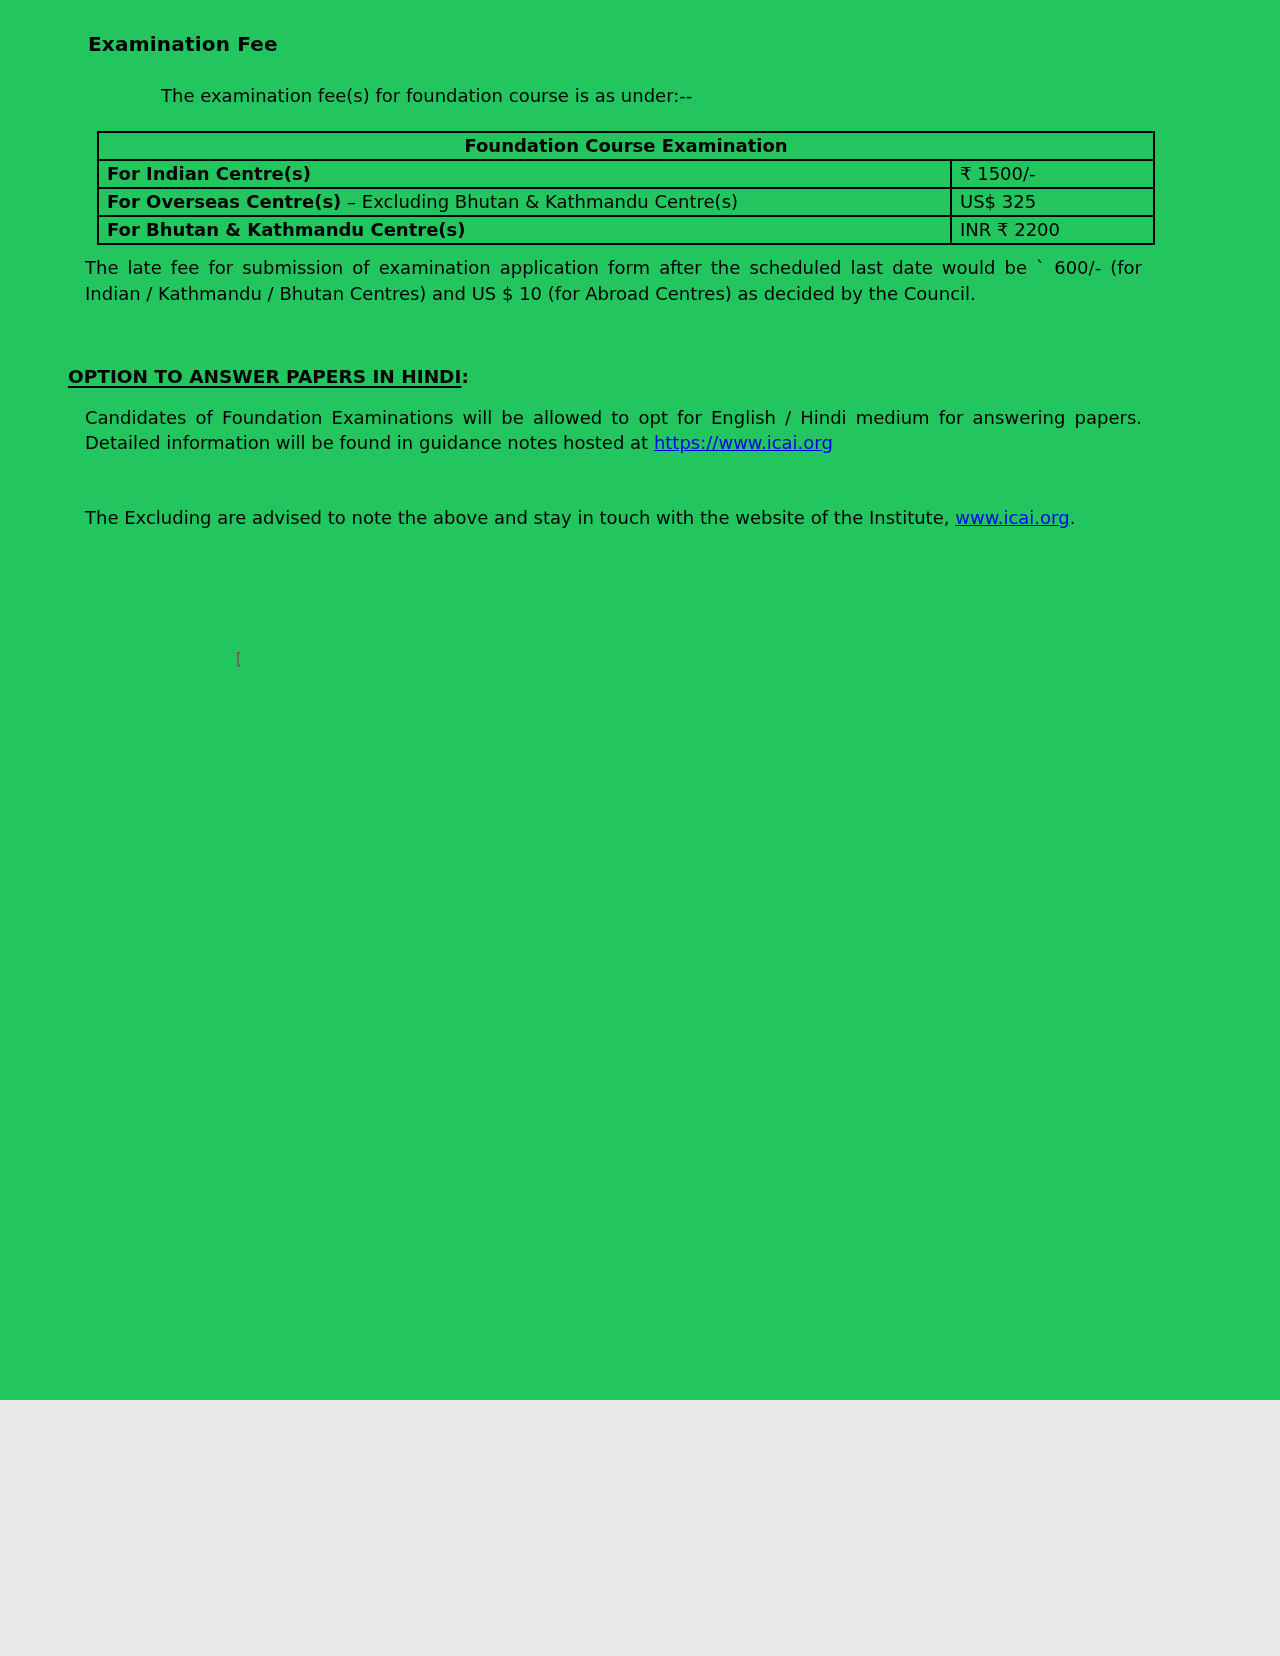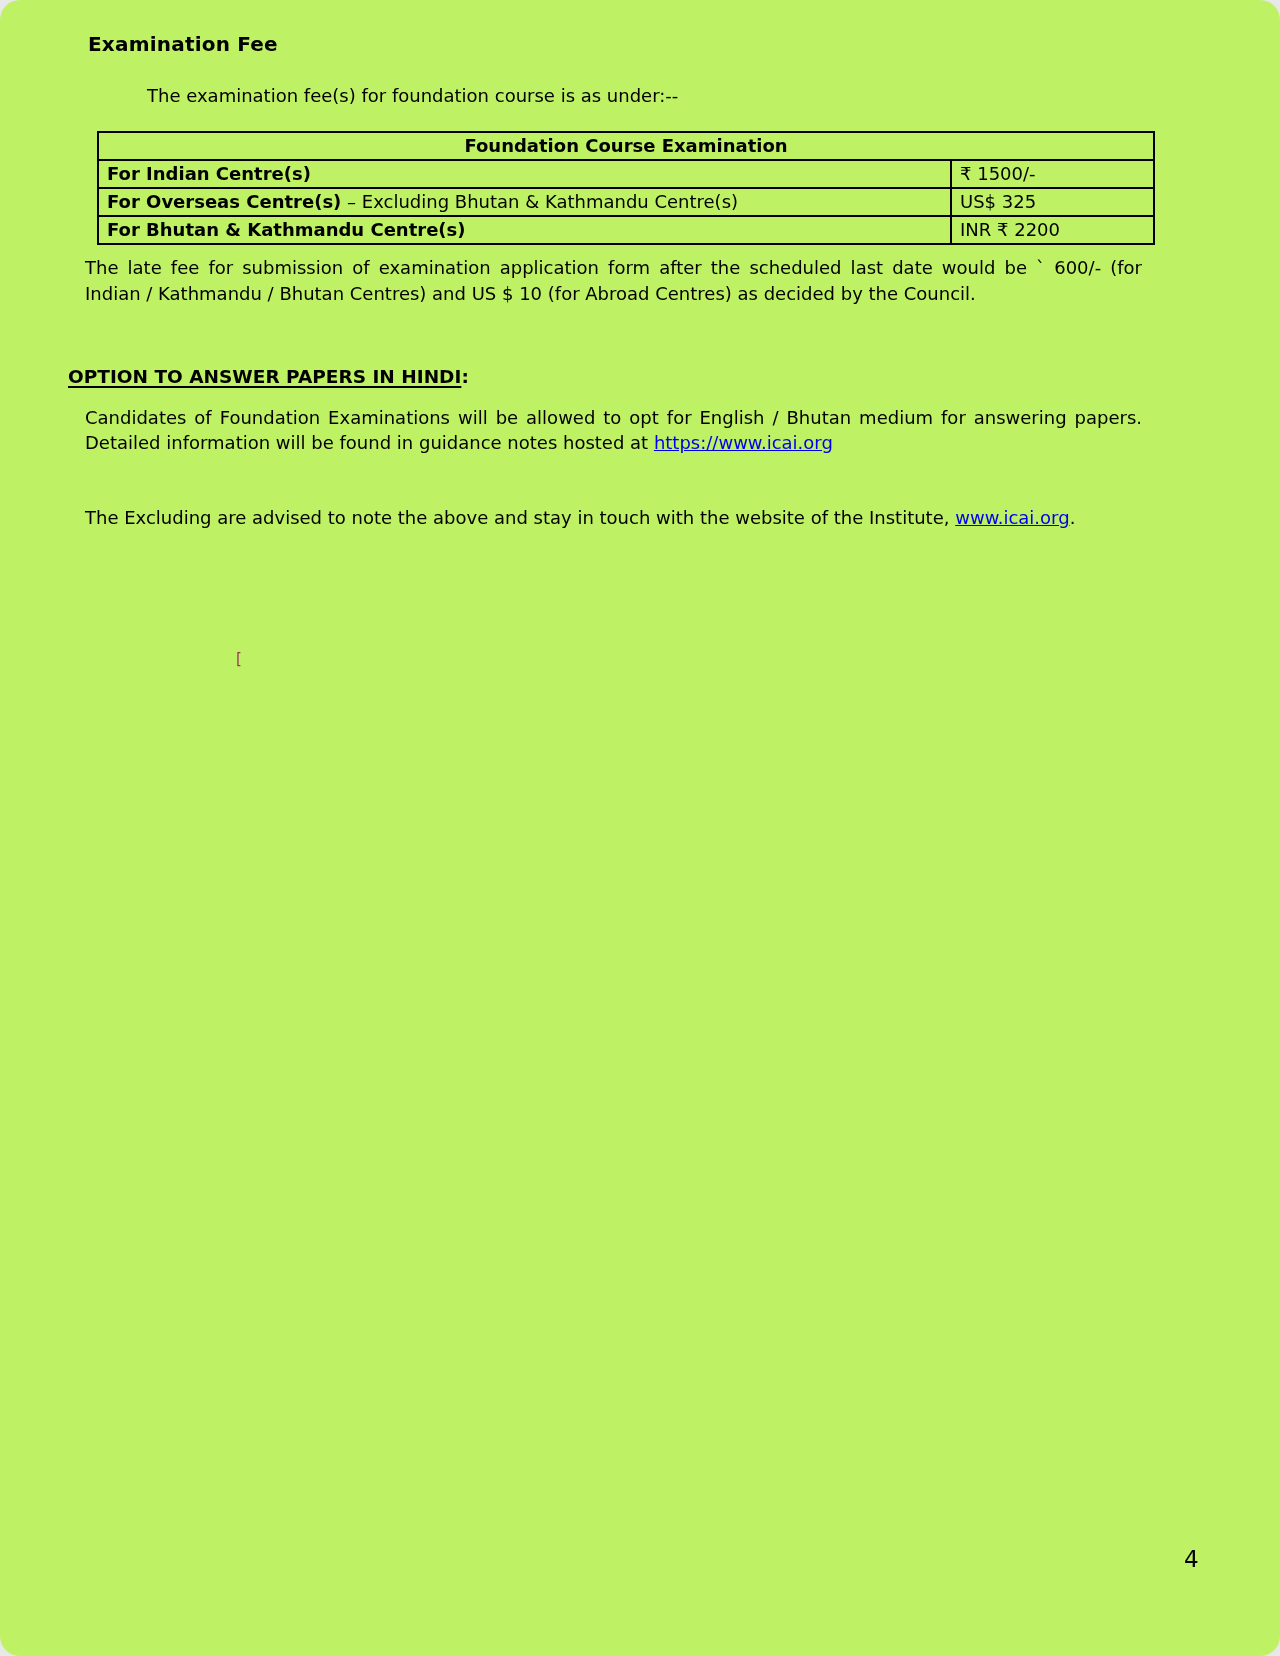--- a/index.html
+++ b/index.html
@@ -1,37 +1,36 @@
 <!DOCTYPE html>
 <html><head>
 <meta charset="utf-8">
 <style>
   * { margin: 0; padding: 0; box-sizing: border-box; }
   html, body { background: #e8e8e8; }
   .page {
     position: relative;
     width: 1280px;
-    height: 1656px;
+    height: 1400px;
     margin: 0 auto;
-    background: #bef264;
+    background: #22c55e;
     font-family: "DejaVu Sans", "Liberation Sans", sans-serif;
     color: #000000;
     overflow: hidden;
-    border-radius: 20px;
   }
   .doc-title {
     position: absolute;
     left: 88px; top: 32px;
     font-size: 20px;
     font-weight: bold;
     letter-spacing: 0.2px;
   }
   .intro-line {
     position: absolute;
-    left: 147px; top: 85px;
+    left: 161px; top: 85px;
     font-size: 18px;
   }
   table.fee-table {
     position: absolute;
     left: 97px; top: 131px;
     width: 1056px;
     border-collapse: collapse;
     table-layout: fixed;
     font-size: 18px;
   }
@@ -131,21 +130,21 @@
         <td class="fee-label"><span>For Bhutan &amp; Kathmandu Centre(s)</span><span class="label-suffix"></span></td>
         <td class="fee-value">INR ₹ 2200</td>
       </tr>
     </tbody>
   </table>
 
   <div class="para late-fee-para">The late fee for submission of examination application form after the scheduled last date would be ` 600/- (for Indian / Kathmandu / Bhutan Centres) and US $ 10 (for Abroad Centres) as decided by the Council.</div>
 
   <div class="hindi-heading"><span class="underlined">OPTION TO ANSWER PAPERS IN HINDI</span><span>:</span></div>
 
-  <div class="para hindi-para"><span>Candidates of Foundation Examinations will be allowed to opt for English / Bhutan medium for answering papers.  Detailed information will be found in guidance notes hosted at </span><a class="doc-link bold">https://www.icai.org</a></div>
+  <div class="para hindi-para"><span>Candidates of Foundation Examinations will be allowed to opt for English / Hindi medium for answering papers.  Detailed information will be found in guidance notes hosted at </span><a class="doc-link bold">https://www.icai.org</a></div>
 
   <div class="para advice-para"><span>The Excluding are advised to note the above and stay in touch with the website of the Institute, </span><a class="doc-link">www.icai.org</a><span>.</span></div>
 
   <div class="stray-bracket">[</div>
 
 
   <div class="page-number">4</div>
 
 </div>
 

